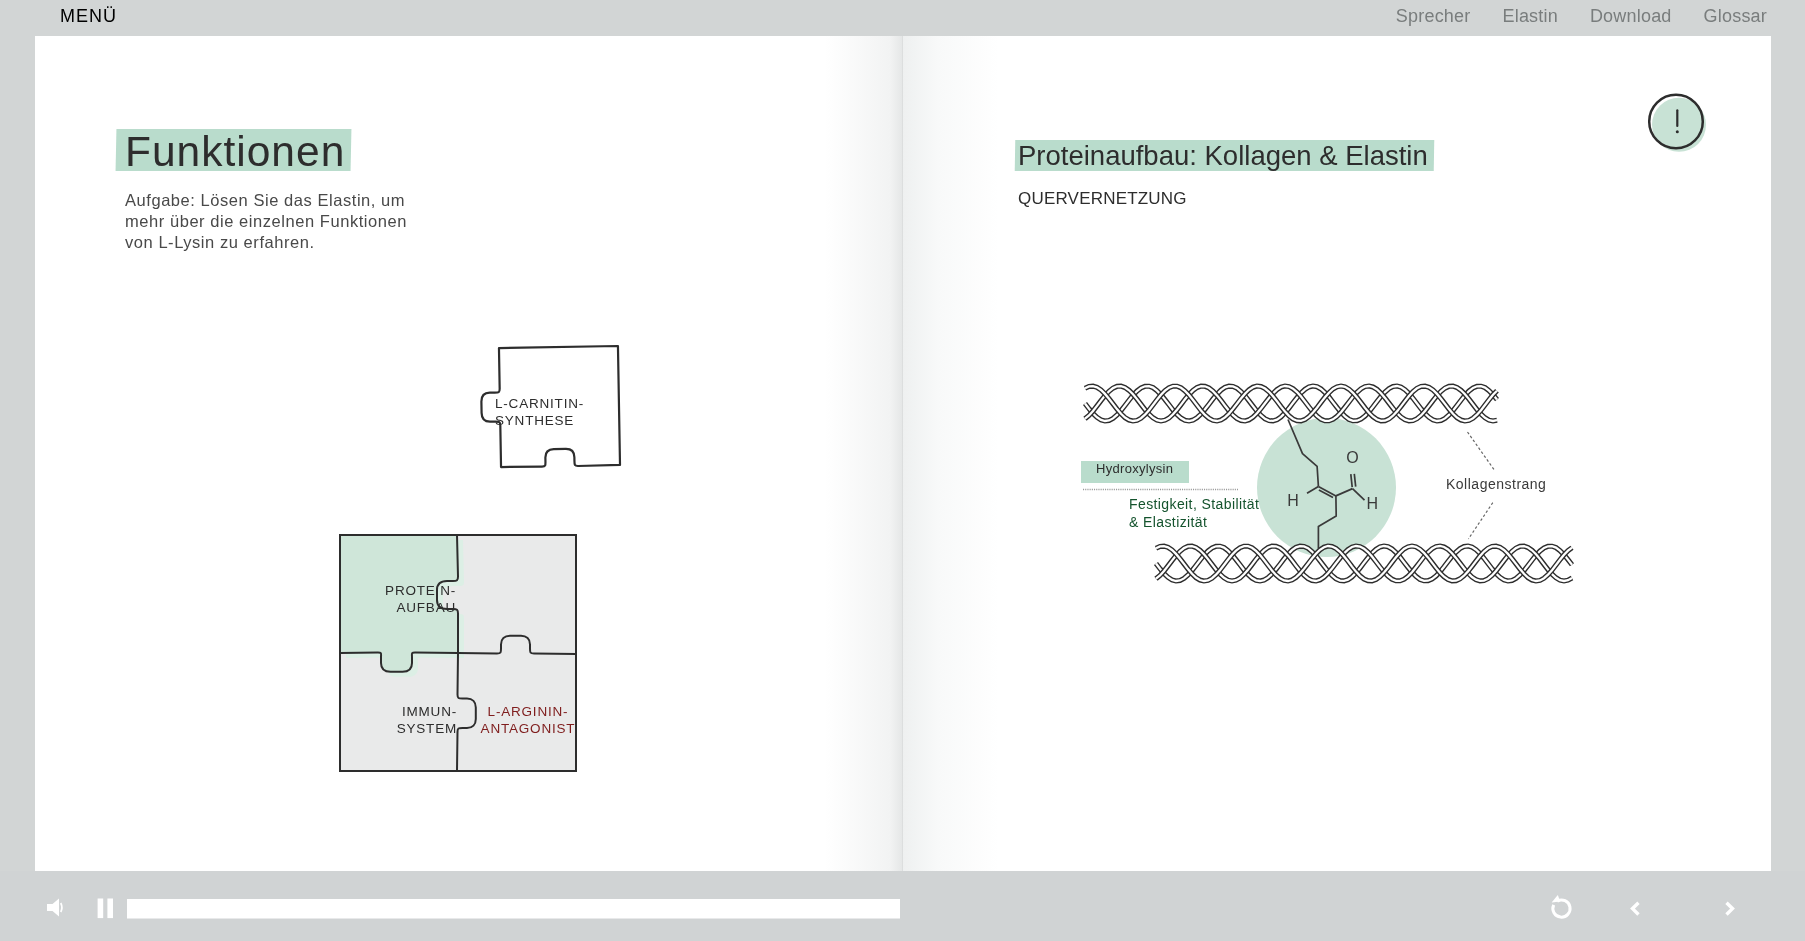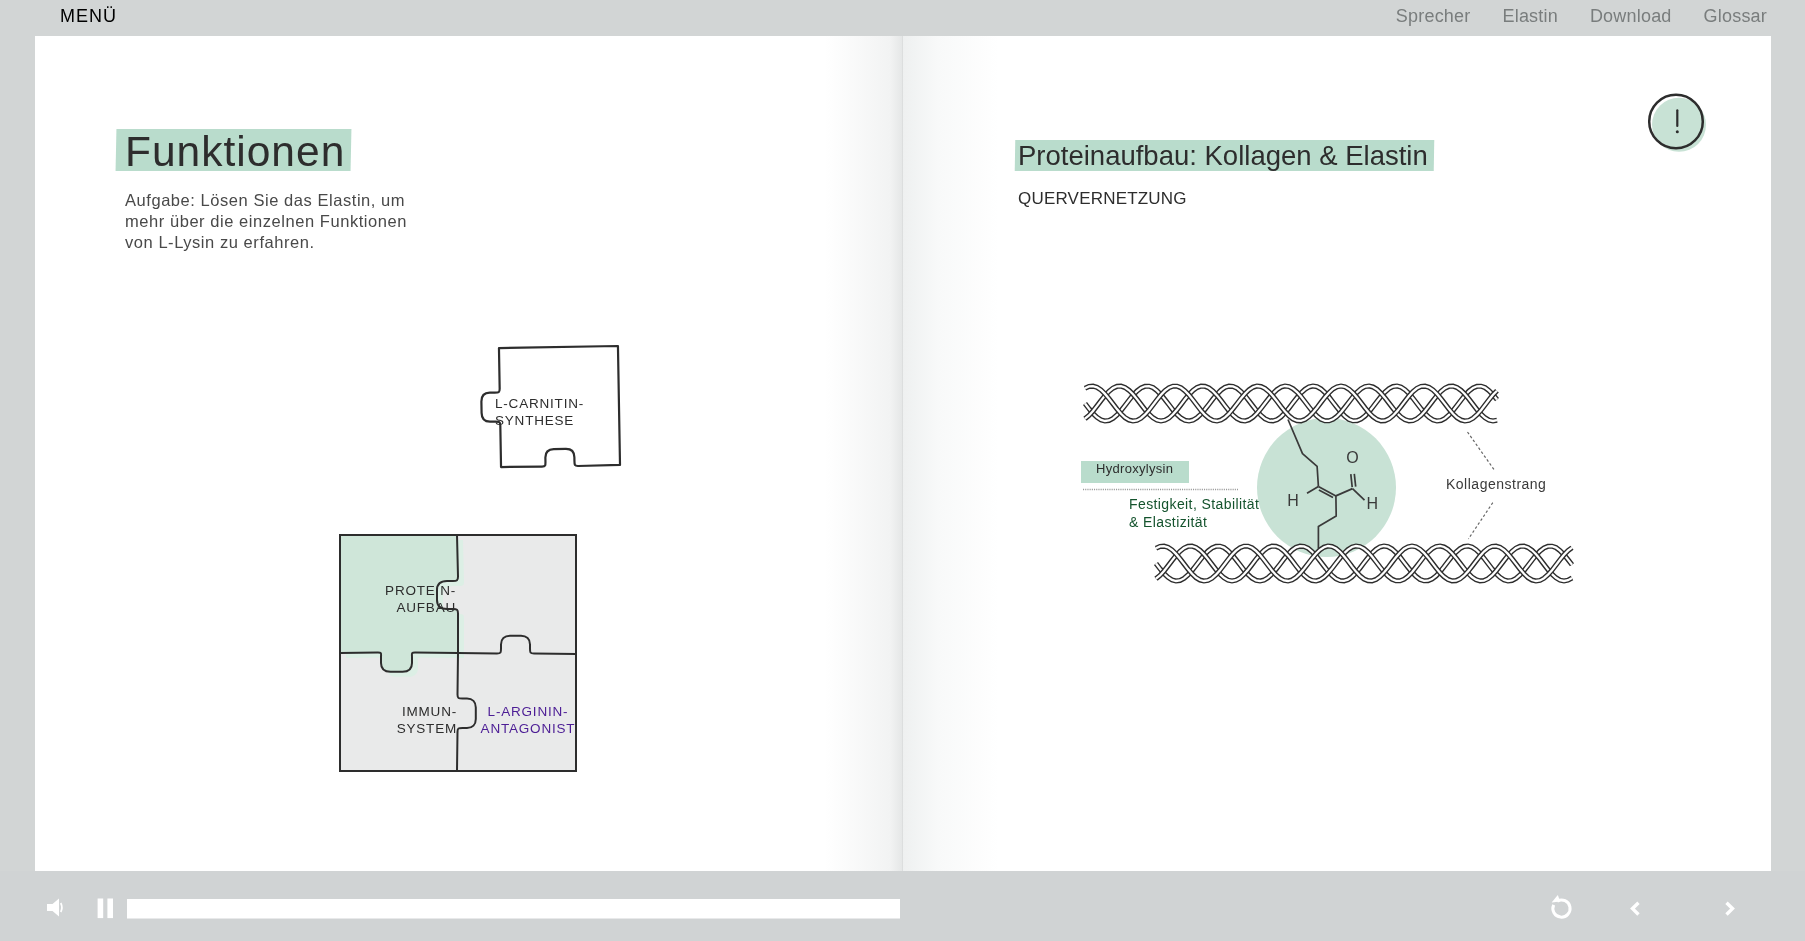--- a/index.html
+++ b/index.html
@@ -49,21 +49,21 @@
     <path d="M 500 347 L 619 347 L 619 466 L 577 466.3 C 573.5 466.3 573.5 465.3 573.5 461.3 L 573.5 457.5 C 573.5 452 570.5 449 565 449 L 553 449 C 547.5 449 544.5 452 544.5 457.5 L 544.5 461.3 C 544.5 465.3 544.5 466.3 541 466.3 L 500 466 L 500 424.5 C 500 420.5 499 420.5 495 420.5 L 490 420.5 C 484.5 420.5 481.5 417 481.5 411.5 L 481.5 400.5 C 481.5 395 484.5 391.5 490 391.5 L 495 391.5 C 499 391.5 500 391.5 500 387.5 L 500 347 Z" fill="#ffffff" stroke="#2d2d2d" stroke-width="2.2" stroke-linejoin="round"></path>
   </g>
 </svg>
 
 <div class="abs" style="left:495px;top:395px;width:130px;text-align:left;font-size:13.5px;line-height:17px;letter-spacing:0.8px;color:#2d2d2d;">L-CARNITIN-<br>SYNTHESE</div>
 
 <div class="abs" style="left:336px;top:583px;width:120px;text-align:right;font-size:13.5px;line-height:16.5px;letter-spacing:0.8px;color:#2d2d2d;">PROTEIN-<br>AUFBAU</div>
 
 <div class="abs" style="left:337px;top:704px;width:120px;text-align:right;font-size:13.5px;line-height:16.5px;letter-spacing:0.8px;color:#2d2d2d;">IMMUN-<br>SYSTEM</div>
 
-<div class="abs" style="left:462px;top:704px;width:132px;text-align:center;font-size:13.5px;line-height:16.5px;letter-spacing:0.8px;color:#4c1d95;">L-ARGININ-<br>ANTAGONIST</div>
+<div class="abs" style="left:462px;top:704px;width:132px;text-align:center;font-size:13.5px;line-height:16.5px;letter-spacing:0.8px;color:#7f1d1d;">L-ARGININ-<br>ANTAGONIST</div>
 
 <div class="abs" style="left:1015px;top:140px;width:419px;height:31px;background:#b9dccc;transform:skewX(-1deg);"></div>
 
 <div class="abs" id="h1r" style="left:1018px;top:141px;font-size:27.5px;line-height:30px;letter-spacing:0px;color:#2d2d2d;">Proteinaufbau: Kollagen &amp; Elastin</div>
 
 <div class="abs" id="sub" style="left:1018px;top:189px;font-size:17px;letter-spacing:0.2px;color:#2d2d2d;">QUERVERNETZUNG</div>
 
 <svg class="abs" style="left:1640px;top:85px;" width="95" height="95" viewBox="0 0 95 95">
 
   <circle cx="39" cy="39.8" r="27" fill="#c8e2d5"></circle>

